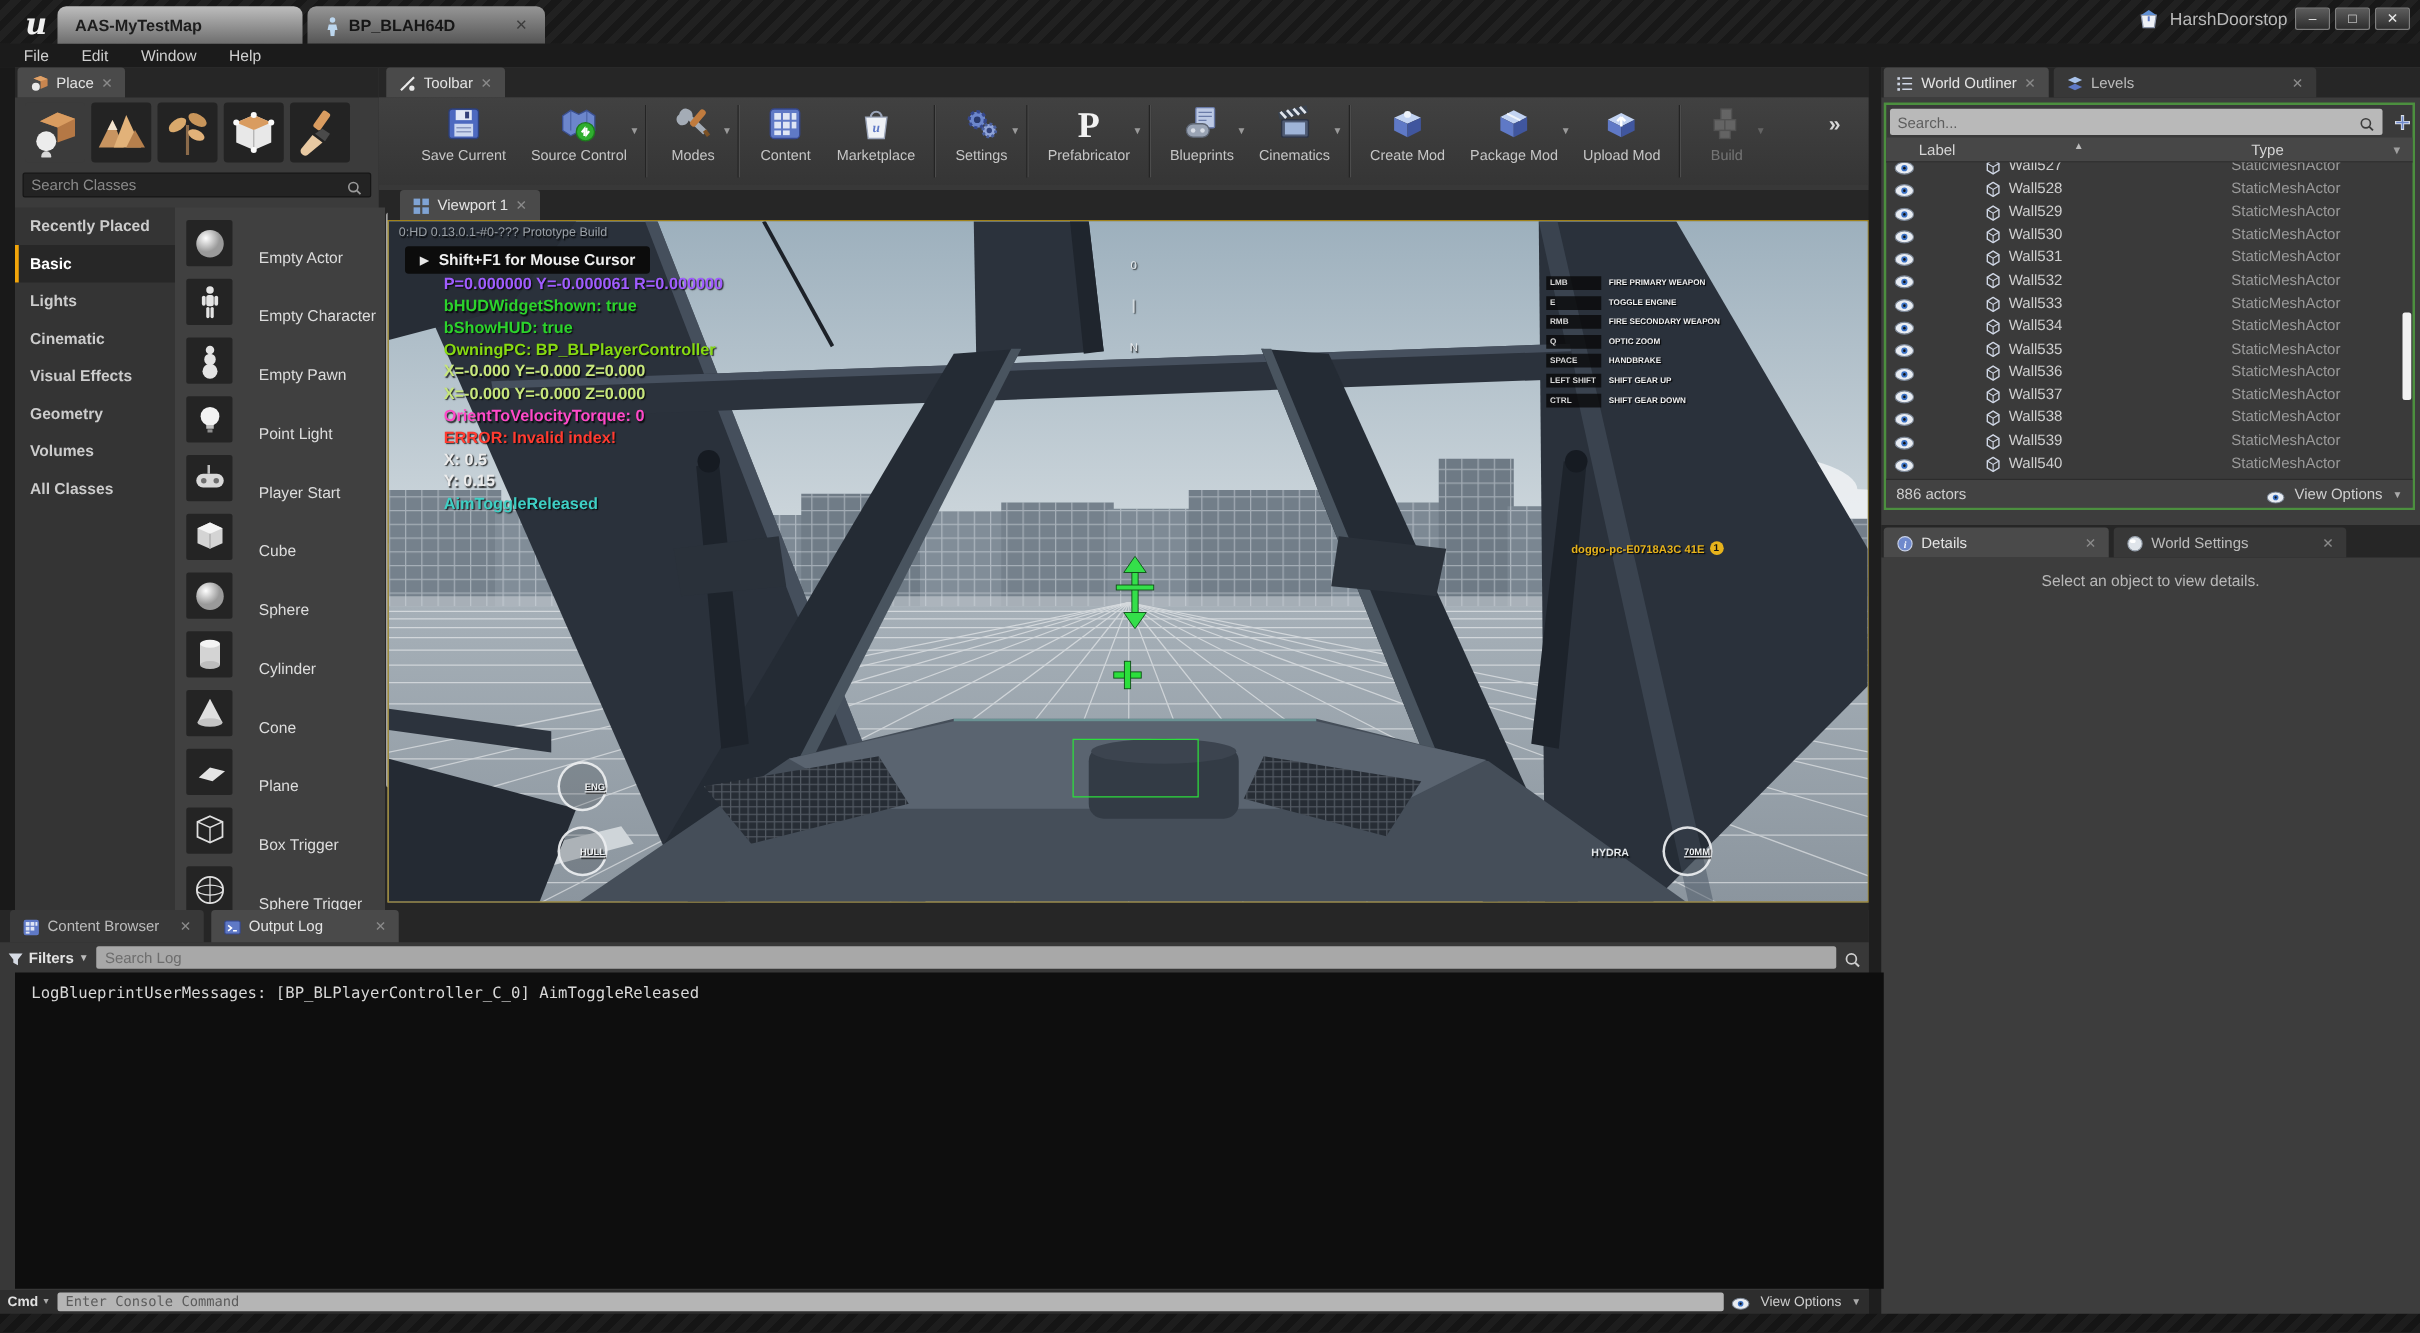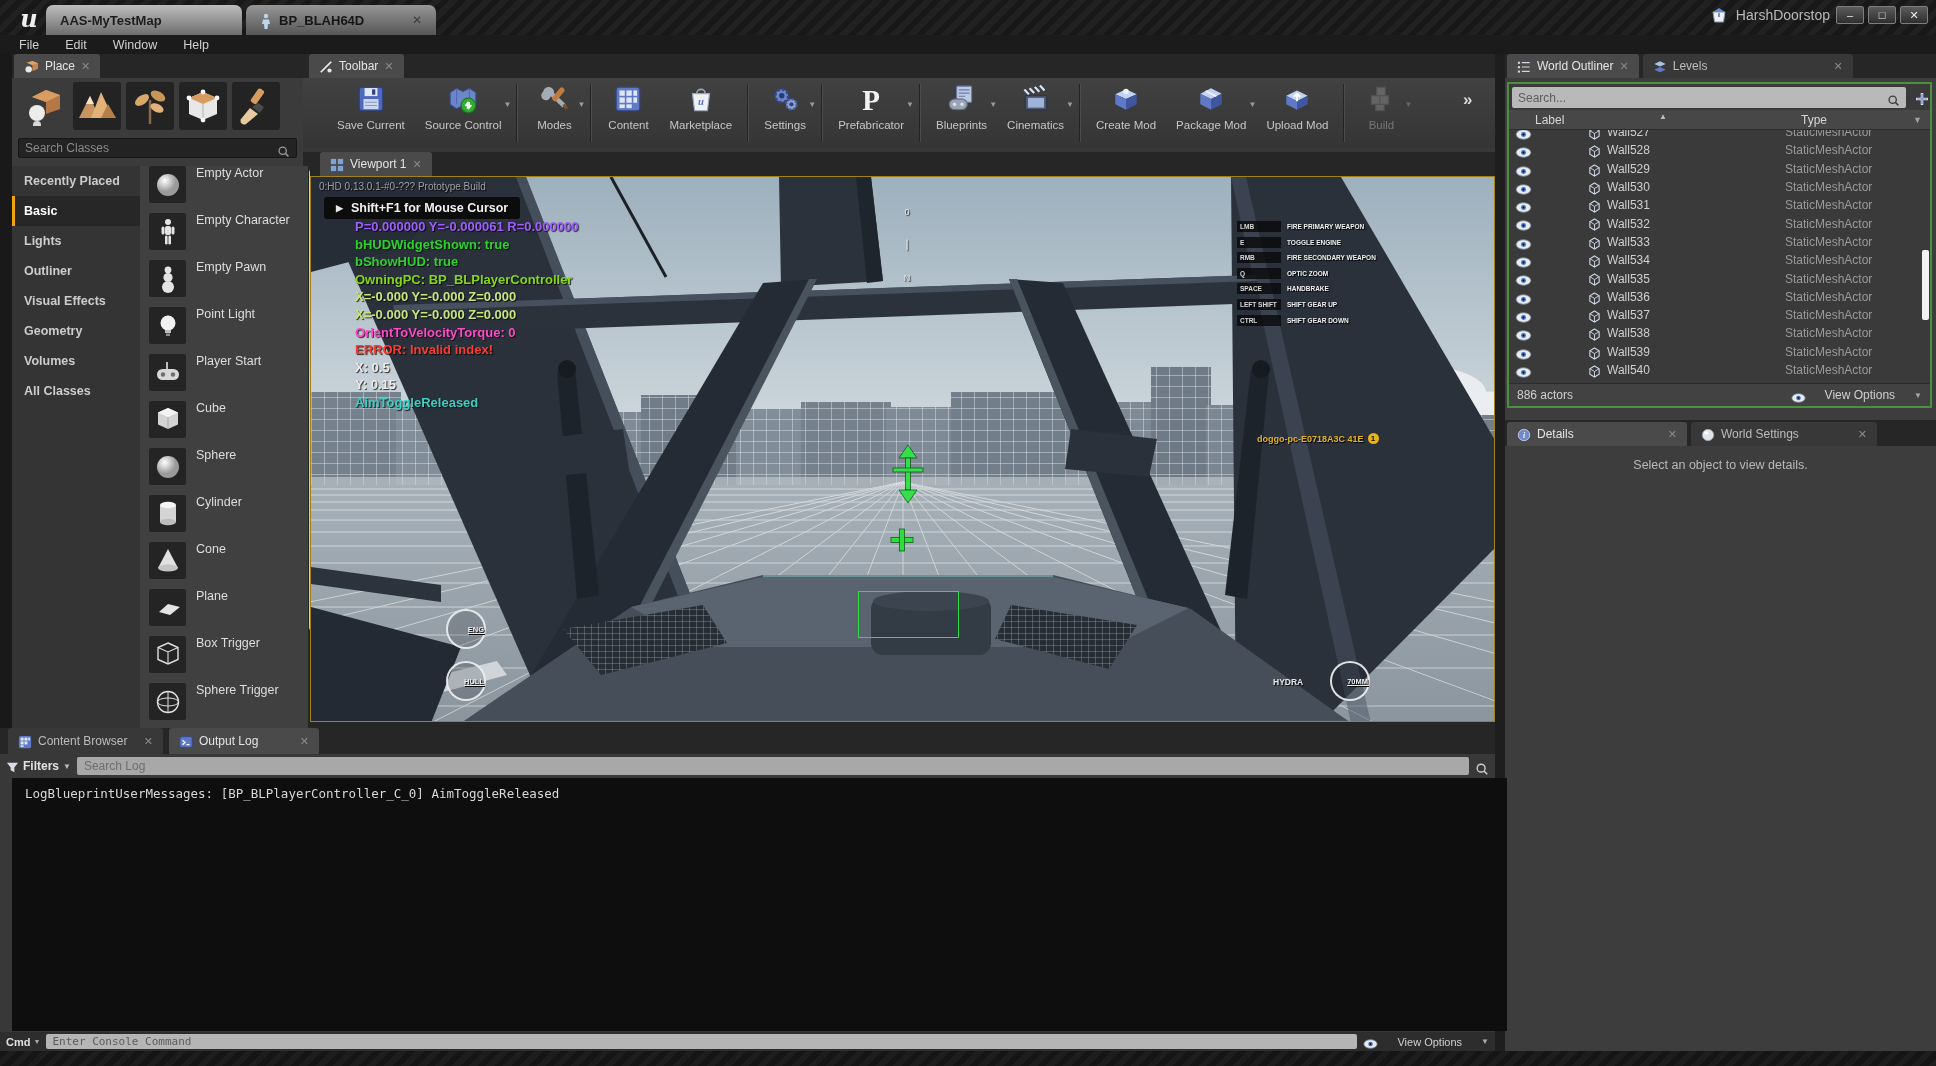--- a/index.html
+++ b/index.html
@@ -37,21 +37,21 @@
   .mode-tile svg { width:40px; height:40px; }
   .searchbox { background:#232323; border:1px solid #161616; border-radius:2px; display:flex; align-items:center; padding:0 6px; color:#9a9a9a; }
   .searchbox input { flex:1; background:transparent; border:none; outline:none; color:#cfcfcf; font-size:12px; font-family:"Liberation Sans",sans-serif; }
   .searchbox input::placeholder { color:#8a8a8a; }
   #place-search { left:6px; top:84px; width:279px; height:20px; }
   #cat-col { left:0px; top:112px; width:128px; height:562px; background:#343434; }
   .cat-row { height:30px; display:flex; align-items:center; padding-left:12px; color:#cccccc; font-size:12.5px; font-weight:bold; position:relative; }
   .cat-row.selected { background:#272727; color:#ffffff; }
   .cat-row.selected::before { content:""; position:absolute; left:0; top:0; bottom:0; width:3px; background:#f2a50a; }
   #item-col { left:128px; top:112px; width:168px; height:562px; background:#404040; overflow:hidden; }
-  .place-item { height:47px; display:flex; align-items:flex-start; gap:10px; padding-left:9px; }
+  .place-item { height:47px; display:flex; align-items:flex-end; gap:21px; padding-left:9px; }
   .thumb { width:37px; height:37px; background:#242424; border-radius:2px; display:flex; align-items:center; justify-content:center; }
   .thumb svg { width:30px; height:30px; }
   .place-item .plabel { color:#dddddd; font-size:12.5px; }
   #place-scroll { left:297px; top:116px; width:4px; height:460px; background:#cccccc; border-radius:2px; }
 
   
   #toolbar-area { left:303px; top:54px; width:1192px; height:98px; background:#383838; }
   #toolbar-tabs { left:0; top:0; width:1192px; height:24px; }
   #toolbar-buttons { left:0; top:24px; width:1192px; height:70px; background:linear-gradient(#414141,#353535); display:flex; align-items:stretch; padding-left:24px; }
   .tbtn { display:flex; flex-direction:column; align-items:center; justify-content:flex-start; padding:4px 10px 0; position:relative; min-width:62px; }
@@ -105,21 +105,21 @@
   #col-filter { position:absolute; right:8px; color:#9f9f9f; font-size:9px; }
   #outliner-rows { flex:1; overflow:hidden; position:relative; }
   #rows-inner { margin-top:-7px; }
   .o-row { height:18.3px; display:flex; align-items:center; font-size:12px; color:#cfcfcf; }
   .o-row .eye { width:17px; height:11px; margin-left:6px; }
   .o-row .acticon { width:13px; height:13px; margin-left:56px; }
   .o-row .olabel { margin-left:6px; width:178px; }
   .o-row .otype { color:#9a9a9a; }
   #outliner-scroll { position:absolute; right:1px; top:120px; width:7px; height:70px; background:#f2f2f2; border-radius:2px; }
   #outliner-footer { height:23px; background:#424242; border-top:1px solid #2c2c2c; display:flex; align-items:center; padding:0 8px; color:#cfcfcf; font-size:12px; }
-  .view-options { margin-left:auto; display:flex; align-items:center; gap:19px; color:#cfcfcf; font-size:12px; }
+  .view-options { margin-left:auto; display:flex; align-items:center; gap:8px; color:#cfcfcf; font-size:12px; }
   .view-options .eye { width:15px; height:10px; }
   .view-options .dd { font-size:8px; color:#aaa; }
   #details-tabs { left:0; top:366px; width:431px; height:26px; }
   #details-empty { left:0; top:404px; width:431px; text-align:center; color:#b8b8b8; font-size:12.5px; }
 
   
   #bottom-panel { left:0; top:728px; width:1495px; height:323px; background:#383838; }
   #bottom-tabs { left:0; top:0; width:1495px; height:26px; }
   #filters-row { left:0; top:26px; width:1495px; height:24px; background:#383838; display:flex; align-items:center; padding:0 6px; gap:6px; }
   #filters-btn { display:flex; align-items:center; gap:4px; color:#e2e2e2; font-size:12px; font-weight:bold; }
@@ -252,21 +252,21 @@
     <div class="cat-row">
           <span>Recently Placed</span>
         </div>
         <div class="cat-row selected">
           <span>Basic</span>
         </div>
         <div class="cat-row">
           <span>Lights</span>
         </div>
         <div class="cat-row">
-          <span>Outliner</span>
+          <span>Cinematic</span>
         </div>
         <div class="cat-row">
           <span>Visual Effects</span>
         </div>
         <div class="cat-row">
           <span>Geometry</span>
         </div>
         <div class="cat-row">
           <span>Volumes</span>
         </div>

